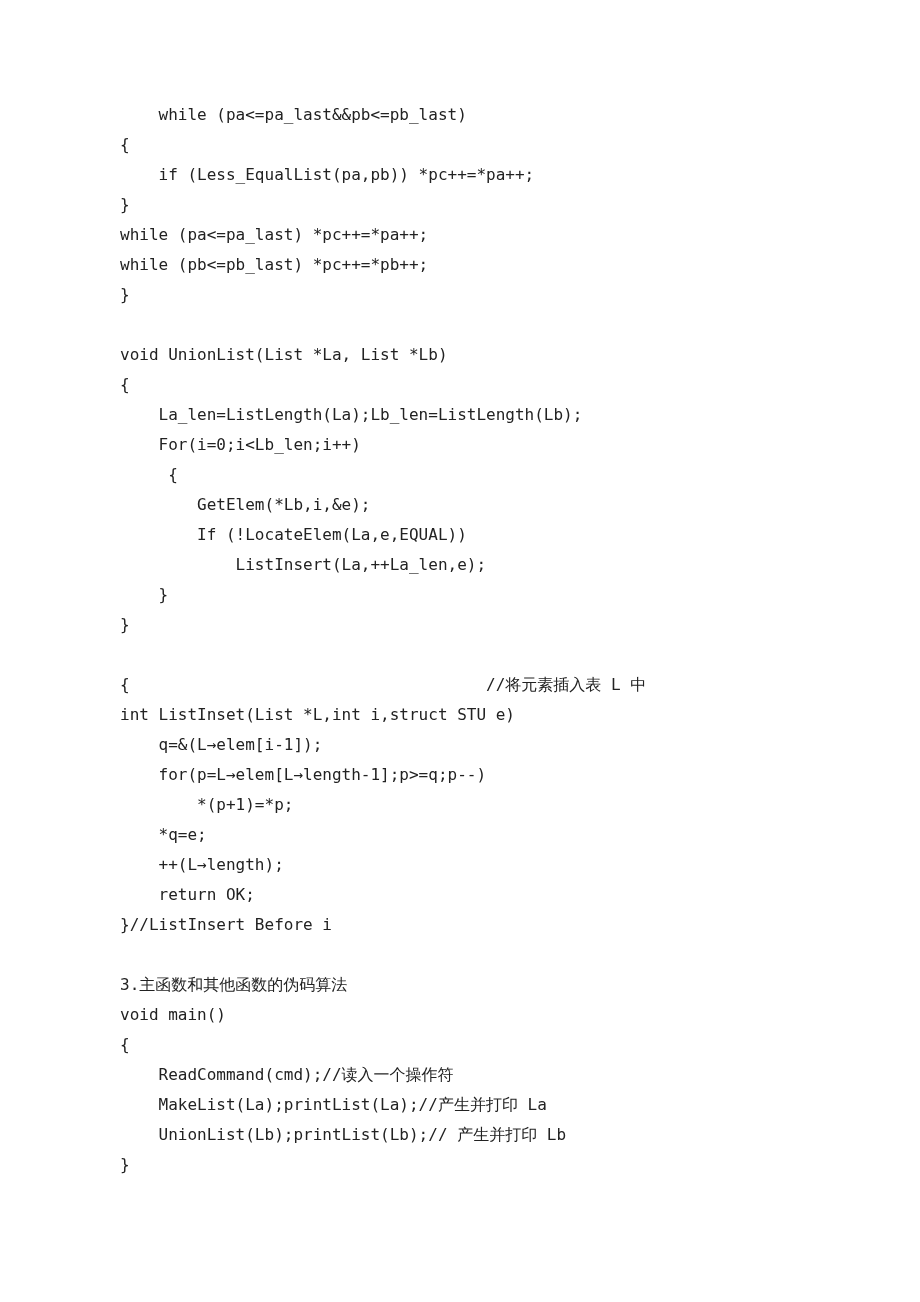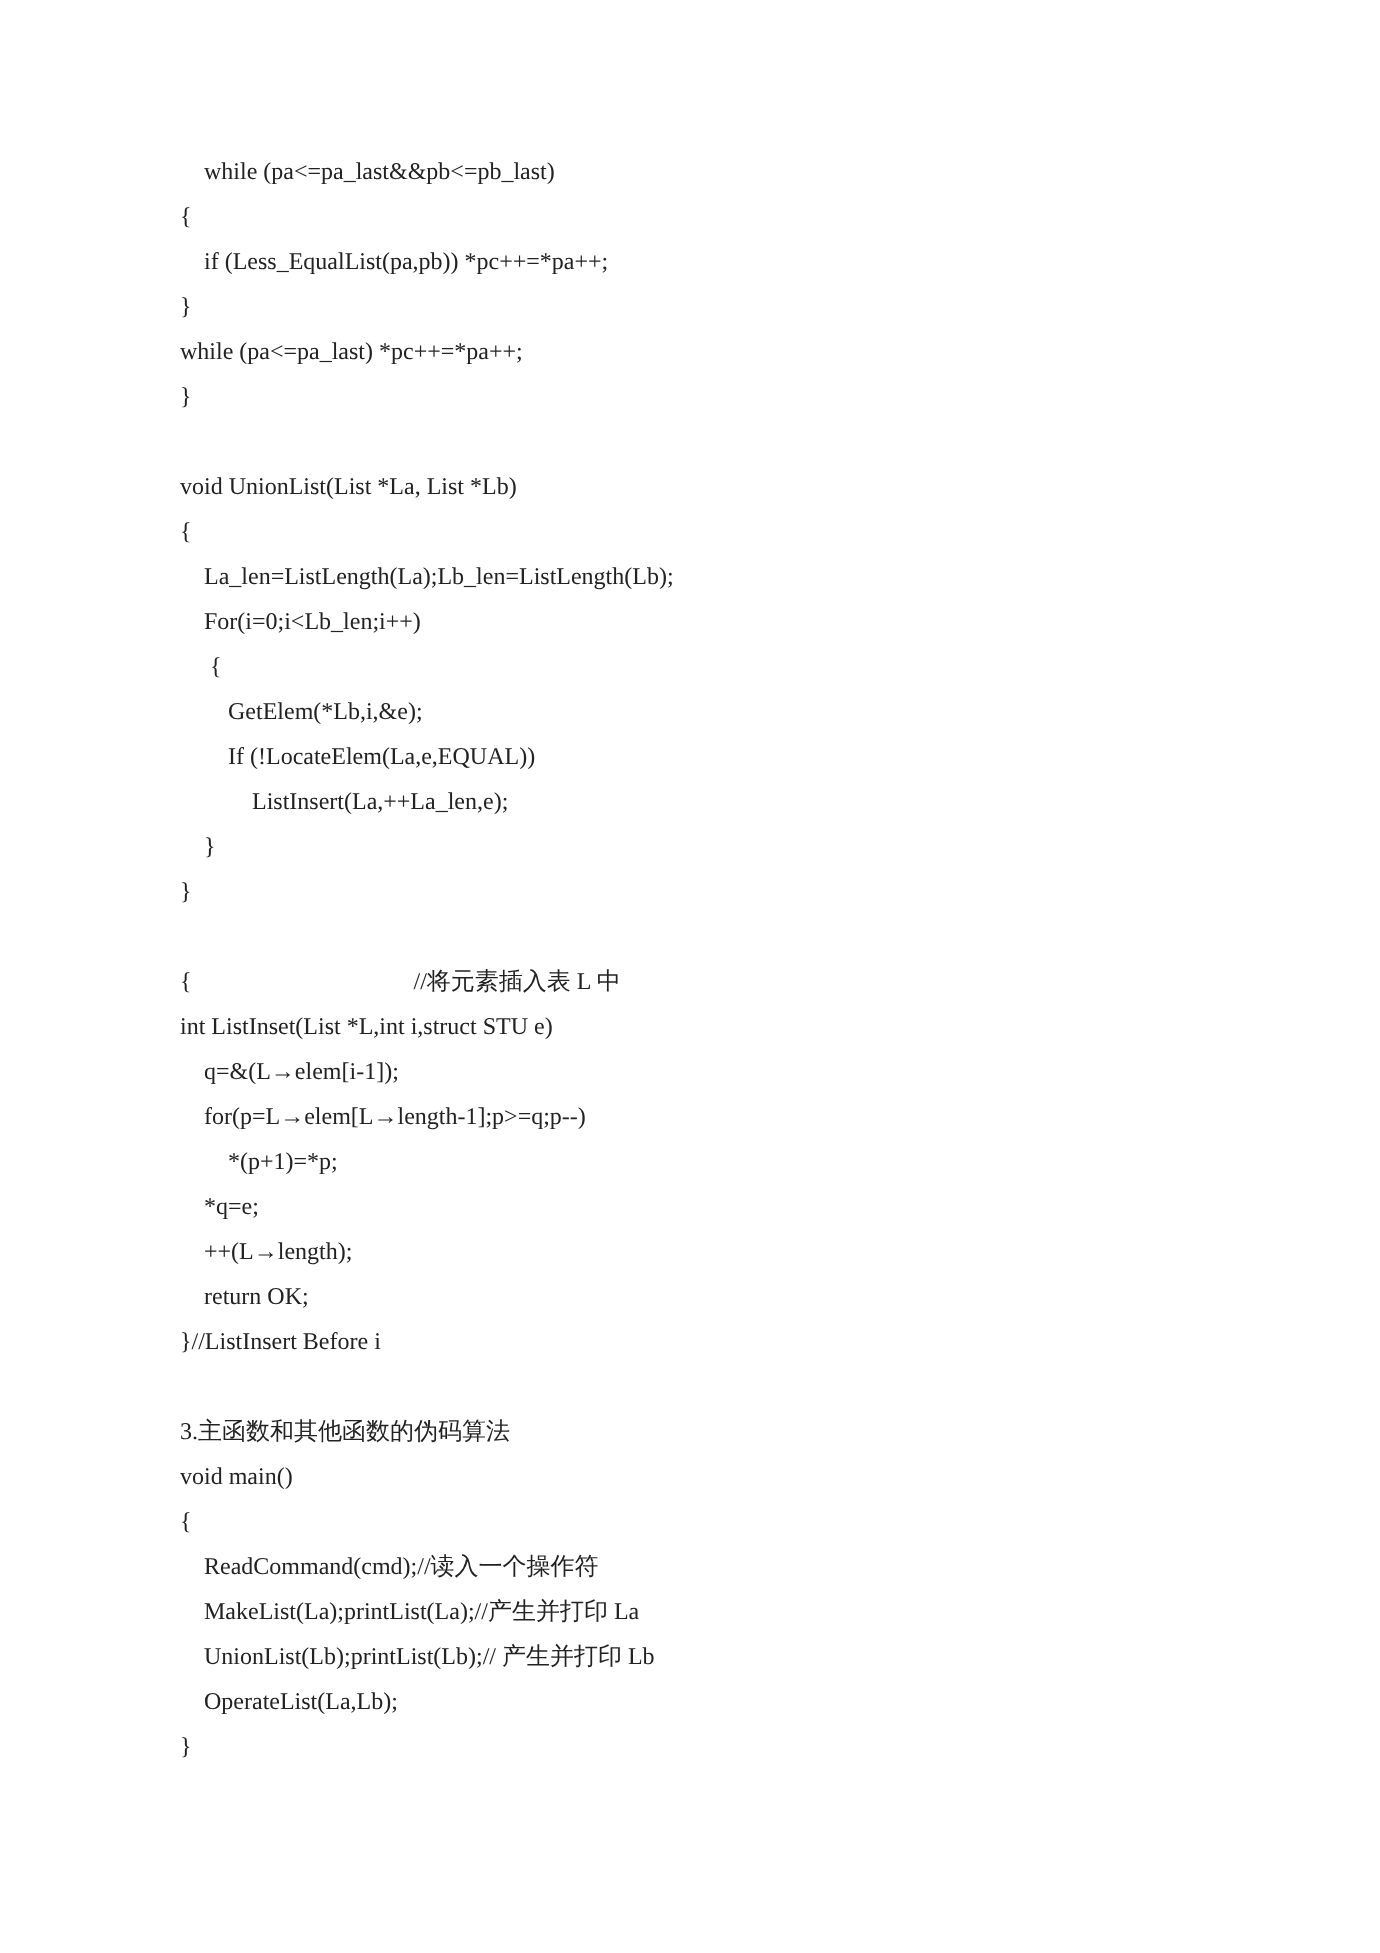--- a/index.html
+++ b/index.html
@@ -11,35 +11,35 @@
     font-size: 16px;
     line-height: 30px;
     color: #222;
   }
   .page {
     padding: 100px 120px 80px 120px;
   }
   .line {
     white-space: pre;
     min-height: 30px;
-    font-family: Liberation Serif, serif;
   }
   .blank {
     min-height: 30px;
   }
 </style>
 </head>
 <body>
 
 <div class="page">
   <div class="line">    while (pa&lt;=pa_last&amp;&amp;pb&lt;=pb_last)</div>
   <div class="line">{</div>
   <div class="line">    if (Less_EqualList(pa,pb)) *pc++=*pa++;</div>
   <div class="line">}</div>
   <div class="line">while (pa&lt;=pa_last) *pc++=*pa++;</div>
+  <div class="line">while (pb&lt;=pb_last) *pc++=*pb++;</div>
   <div class="line">}</div>
   <div class="blank"></div>
   <div class="line">void UnionList(List *La, List *Lb)</div>
   <div class="line">{</div>
   <div class="line">    La_len=ListLength(La);Lb_len=ListLength(Lb);</div>
   <div class="line">    For(i=0;i&lt;Lb_len;i++)</div>
   <div class="line">     {</div>
   <div class="line">        GetElem(*Lb,i,&amp;e);</div>
   <div class="line">        If (!LocateElem(La,e,EQUAL))</div>
   <div class="line">            ListInsert(La,++La_len,e);</div>
@@ -55,15 +55,14 @@
   <div class="line">    ++(L→length);</div>
   <div class="line">    return OK;</div>
   <div class="line">}//ListInsert Before i</div>
   <div class="blank"></div>
   <div class="line">3.主函数和其他函数的伪码算法</div>
   <div class="line">void main()</div>
   <div class="line">{</div>
   <div class="line">    ReadCommand(cmd);//读入一个操作符</div>
   <div class="line">    MakeList(La);printList(La);//产生并打印 La</div>
   <div class="line">    UnionList(Lb);printList(Lb);// 产生并打印 Lb</div>
-  <div class="line">    OperateList(La,Lb);</div>
   <div class="line">}</div>
 </div>
 
 </body></html>

